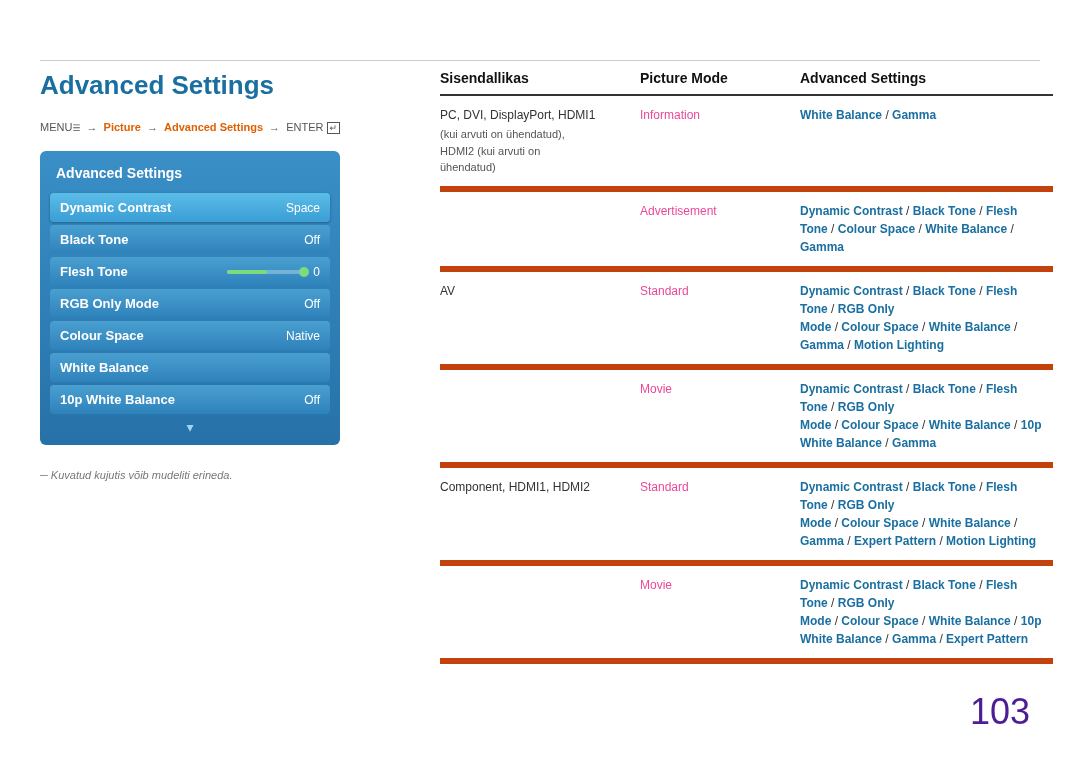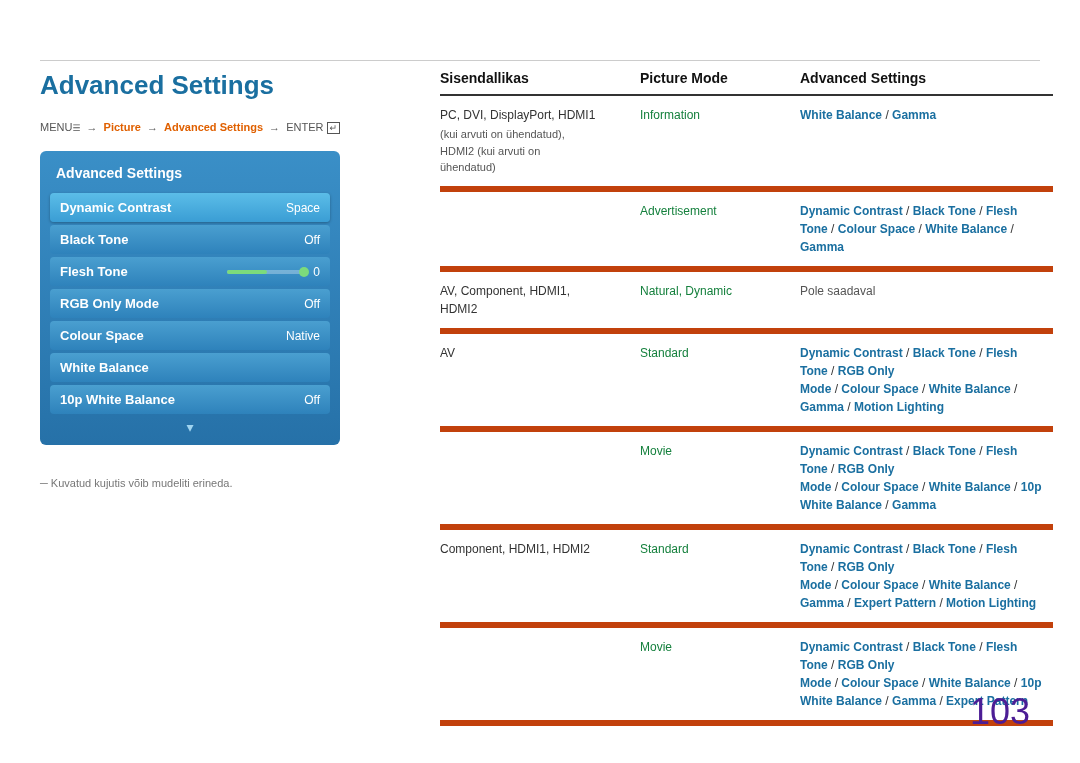--- a/index.html
+++ b/index.html
@@ -137,23 +137,24 @@
 
     .down-arrow {
       text-align: center;
       color: #a0d4f0;
       font-size: 14px;
       margin-top: 5px;
     }
 
     
     .note {
-      margin-top: 32px;
+      margin-top: 24px;
       font-size: 11px;
       color: #777;
+      font-style: italic;
     }
     .note::before {
       content: '─ ';
     }
 
     
     .right-col {
       position: absolute;
       top: 70px;
       left: 440px;
@@ -186,21 +187,21 @@
       font-size: 12px;
       padding-right: 10px;
       line-height: 1.5;
     }
 
     .cell-source {
       color: #333;
     }
 
     .cell-mode {
-      color: #15803d;
+      color: #ec4899;
       font-weight: normal;
     }
 
     .cell-settings {
       color: #333;
       line-height: 1.6;
     }
 
     .cell-settings .link {
       color: #1a6fa0;
@@ -312,27 +313,20 @@
   </div>
 
   <div class="table-row">
     <div class="cell cell-source"></div>
     <div class="cell cell-mode">Advertisement</div>
     <div class="cell cell-settings">
       <span class="link">Dynamic Contrast</span><span class="separator"> / </span><span class="link">Black Tone</span><span class="separator"> / </span><span class="link">Flesh Tone</span><span class="separator"> / </span><span class="link">Colour Space</span><span class="separator"> / </span><span class="link">White Balance</span><span class="separator"> / </span><span class="link">Gamma</span>
     </div>
   </div>
 
-  <div class="table-row">
-    <div class="cell cell-source">AV, Component, HDMI1,<br>HDMI2</div>
-    <div class="cell cell-mode">Natural, Dynamic</div>
-    <div class="cell cell-settings">
-      <span class="no-data">Pole saadaval</span>
-    </div>
-  </div>
 
   <div class="table-row">
     <div class="cell cell-source">AV</div>
     <div class="cell cell-mode">Standard</div>
     <div class="cell cell-settings">
       <span class="link">Dynamic Contrast</span><span class="separator"> / </span><span class="link">Black Tone</span><span class="separator"> / </span><span class="link">Flesh Tone</span><span class="separator"> / </span><span class="link">RGB Only<br>Mode</span><span class="separator"> / </span><span class="link">Colour Space</span><span class="separator"> / </span><span class="link">White Balance</span><span class="separator"> / </span><span class="link">Gamma</span><span class="separator"> / </span><span class="link">Motion Lighting</span>
     </div>
   </div>
 
   <div class="table-row">

